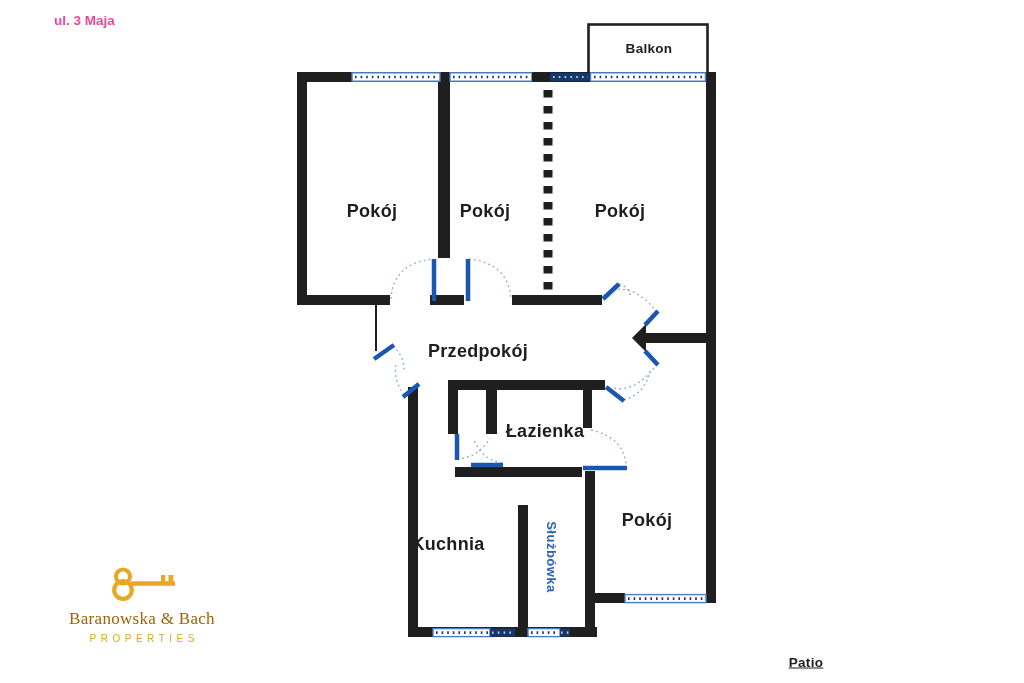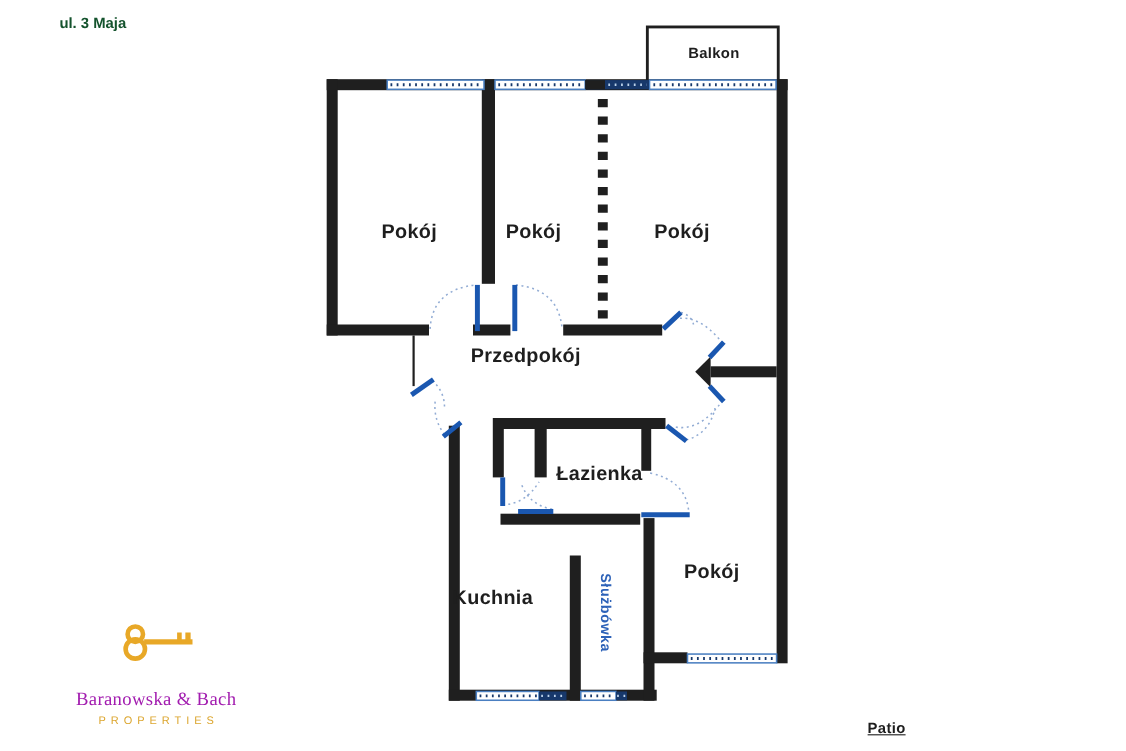--- a/index.html
+++ b/index.html
@@ -2,24 +2,24 @@
 <html><head>
 <meta charset="utf-8">
 <style>
   html,body{margin:0;padding:0;background:#ffffff;}
   .canvas{position:relative;width:1024px;height:683px;background:#ffffff;overflow:hidden;
           font-family:"Liberation Sans",sans-serif;}
   .plan-svg{position:absolute;left:0;top:0;}
   .lbl{position:absolute;transform:translate(-50%,-50%);font-weight:700;font-size:18px;
        color:#1e1e1e;white-space:nowrap;letter-spacing:.3px;}
   .lbl.small{font-size:13.5px;}
-  .street{position:absolute;left:54px;top:13px;transform:none;font-weight:700;font-size:13.5px;color:#14532d;}
+  .street{position:absolute;left:54px;top:13px;transform:none;font-weight:700;font-size:13.5px;color:#ec4899;}
   .vert{transform:translate(-50%,-50%) rotate(90deg);color:#2d62b8;font-size:13px;letter-spacing:.5px;}
   .logo{position:absolute;left:60px;top:563px;width:164px;text-align:center;}
-  .logo-name{font-family:"Liberation Serif",serif;font-size:17px;color:#a21caf;margin-top:16px;letter-spacing:.3px;}
+  .logo-name{font-family:"Liberation Serif",serif;font-size:17px;color:#a16207;margin-top:0;letter-spacing:.3px;}
   .logo-sub{font-size:10px;color:#dca62f;letter-spacing:4.5px;margin-top:4px;text-indent:4.5px;font-weight:400;}
   .key-wrap{display:inline-block;}
 </style>
 </head>
 <body>
 
 <div class="canvas">
 
   <svg class="plan-svg" width="1024" height="683" viewBox="0 0 1024 683">
 
@@ -121,21 +121,21 @@
       <line x1="471" y1="465" x2="503" y2="465"></line>
       <line x1="583" y1="468" x2="627" y2="468"></line>
     </g>
   </svg>
 
   <div class="street">ul. 3 Maja</div>
   <div class="lbl small" style="left:649px;top:48px;">Balkon</div>
   <div class="lbl" style="left:372px;top:211px;">Pokój</div>
   <div class="lbl" style="left:485px;top:211px;">Pokój</div>
   <div class="lbl" style="left:620px;top:211px;">Pokój</div>
-  <div class="lbl" style="left:478px;top:324px;">Przedpokój</div>
+  <div class="lbl" style="left:478px;top:351px;">Przedpokój</div>
   <div class="lbl" style="left:545px;top:431px;">Łazienka</div>
   <div class="lbl" style="left:448px;top:544px;">Kuchnia</div>
   <div class="lbl vert" style="left:551px;top:557px;">Służbówka</div>
   <div class="lbl" style="left:647px;top:520px;">Pokój</div>
   <div class="lbl small" style="left:806px;top:662px;text-decoration:underline;">Patio</div>
 
   <div class="logo">
     <span class="key-wrap">
       <svg width="90" height="42" viewBox="0 0 90 42">
         <circle cx="26" cy="13.5" r="7" fill="none" stroke="#e8a827" stroke-width="4.2"></circle>

